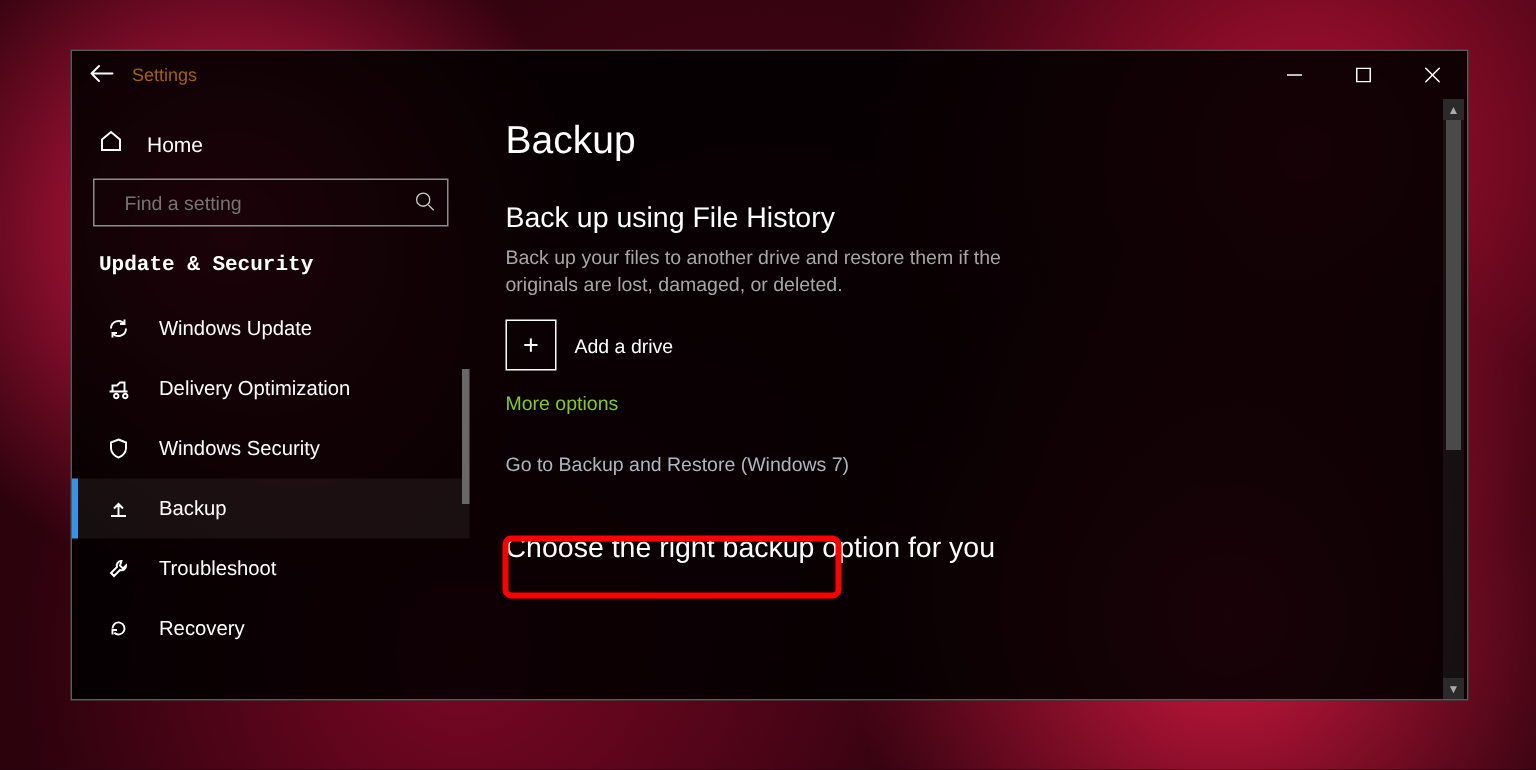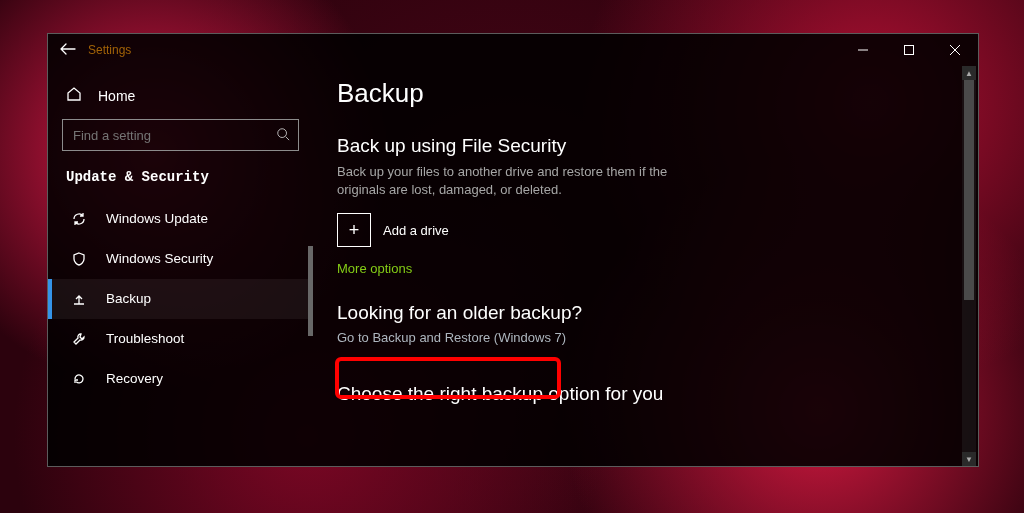--- a/index.html
+++ b/index.html
@@ -59,21 +59,21 @@
     padding: 8px 18px 14px 18px;
     font-size: 14px;
     cursor: pointer;
     text-align: right;
   }
   .search-wrap { padding: 0 14px 18px 14px; }
   .search {
     display: flex; align-items: center;
     border: 1px solid #8c8c8c;
     height: 32px; width: 100%;
-    padding: 0 8px 0 10px;
+    padding: 0 8px 0 20px;
     background: transparent;
   }
   .search input {
     flex: 1; background: transparent; border: none; outline: none;
     color: #ccc; font-size: 13px;
   }
   .search .sicon { color: #ccc; font-size: 13px; }
   .category {
     padding: 0 18px 14px 18px;
     font-weight: 600; font-size: 14px; font-family: Liberation Mono, monospace;
@@ -202,20 +202,28 @@
           <span class="nicon">
               <svg viewBox="0 0 16 16">
                 <path d="M3 8a5 5 0 0 1 9-3 M13 8a5 5 0 0 1-9 3 M12 2v3h-3 M4 14v-3h3"></path>
               </svg>
             </span>
           <span>Windows Update</span>
         </div>
         <div class="nav-item">
           <span class="nicon">
               <svg viewBox="0 0 16 16">
+                <path d="M2 10h12 M4 10V6h3l2-2h3v6 M5 13a1.5 1.5 0 1 0 0-0.01 M11 13a1.5 1.5 0 1 0 0-0.01"></path>
+              </svg>
+            </span>
+          <span>Delivery Optimization</span>
+        </div>
+        <div class="nav-item">
+          <span class="nicon">
+              <svg viewBox="0 0 16 16">
                 <path d="M8 2 L13 4 V8 C13 11 10 13.5 8 14 C6 13.5 3 11 3 8 V4 Z"></path>
               </svg>
             </span>
           <span>Windows Security</span>
         </div>
         <div class="nav-item selected">
           <span class="nicon">
               <svg viewBox="0 0 16 16">
                 <path d="M8 13 V5 M5 8 L8 5 L11 8 M3 13 h10"></path>
               </svg>
@@ -239,31 +247,30 @@
           <span>Recovery</span>
         </div>
       </div>
       <div class="sidebar-scroll-thumb"></div>
     </div>
 
     <div class="content">
       <div class="content-inner">
         <h1 class="page-title">Backup</h1>
 
-        <h2 class="section-title">Back up using File Security</h2>
+        <h2 class="section-title">Back up using File History</h2>
         <div class="desc">Back up your files to another drive and restore them if the originals are lost, damaged, or deleted.</div>
         <div class="add-drive">
           <div class="plusbox">+</div>
           <div class="label">Add a drive</div>
         </div>
         <span class="linkish">More options</span>
 
         <div class="spacer"></div>
 
-        <h2 class="section-title">Looking for an older backup?</h2>
         <span class="linkish brighter">Go to Backup and Restore (Windows 7)</span>
 
         <div class="spacer" style="height:34px;"></div>
 
         <h2 class="section-title">Choose the right backup option for you</h2>
       </div>
 
       <div class="content-scroll">
         <div class="arrowbtn up">▲</div>
         <div class="thumb"></div>

